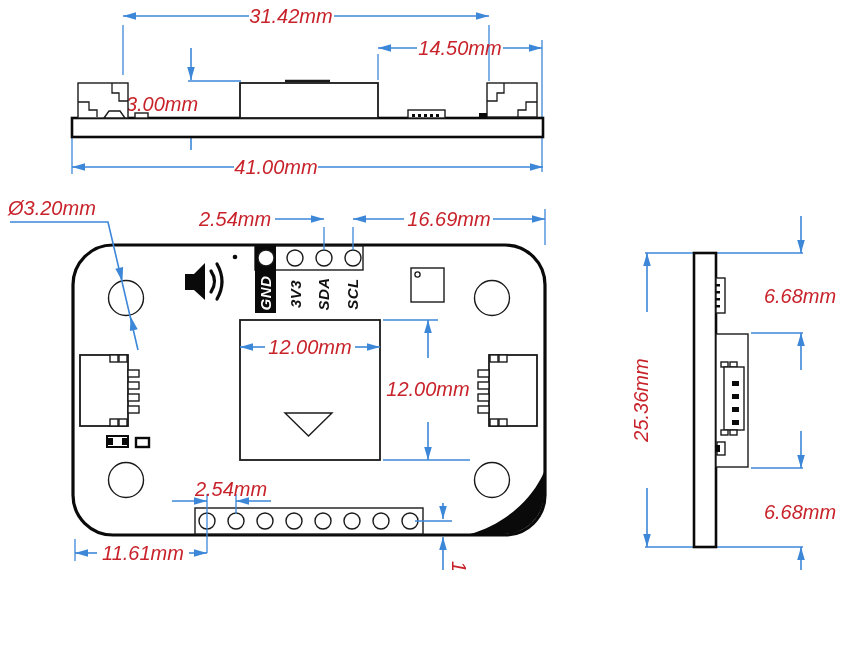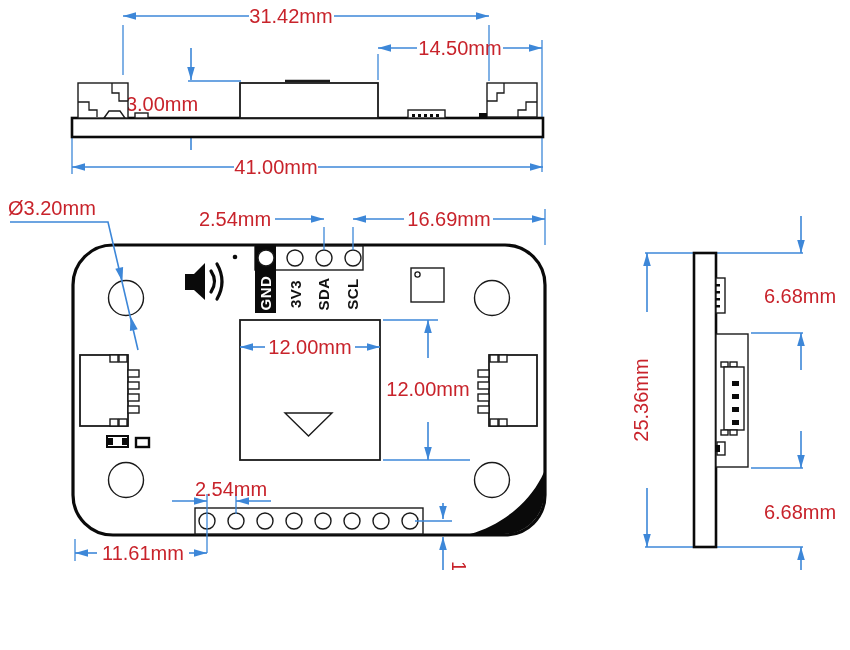--- a/index.html
+++ b/index.html
@@ -1,16 +1,16 @@
 <!DOCTYPE html>
 <html><head>
 <meta charset="utf-8">
 <style>
   html,body{margin:0;padding:0;background:#ffffff;}
-  .stage{width:850px;height:570px;position:relative;background:#f97316;overflow:hidden;}
+  .stage{width:850px;height:570px;position:relative;background:#f97316;overflow:hidden;font-style:italic;}
   svg{display:block;}
   .bl{stroke:#3d87d8;stroke-width:1.6;fill:none;}
   .blthin{stroke:#3d87d8;stroke-width:1.3;fill:none;}
   .barr{fill:#3d87d8;stroke:none;}
   .dim{fill:#c8232b;font-family:"Liberation Sans",sans-serif;font-size:20px;}
   .pinlbl{font-family:"Liberation Sans",sans-serif;font-size:15px;font-weight:bold;fill:#111;letter-spacing:0.5px;}
   .pinlbl-w{font-family:"Liberation Sans",sans-serif;font-size:15px;font-weight:bold;fill:#ffffff;letter-spacing:0.5px;}
   .o1{stroke:#1a1a1a;stroke-width:1.4;fill:#ffffff;}
   .o2{stroke:#1a1a1a;stroke-width:1.8;fill:#ffffff;}
   .o3{stroke:#0a0a0a;stroke-width:3.2;fill:#ffffff;}

